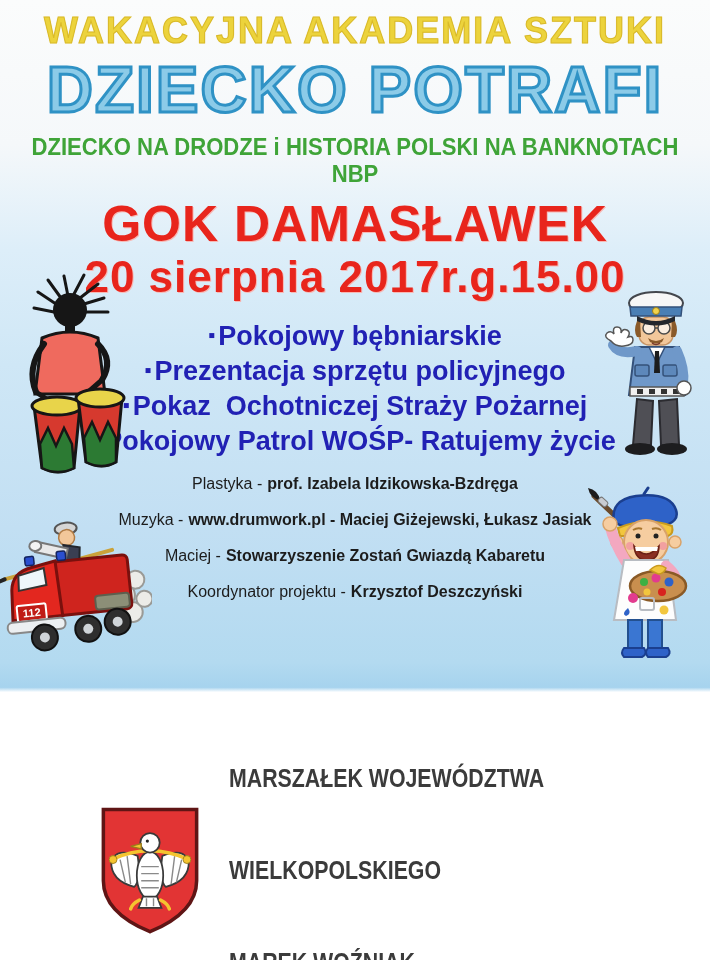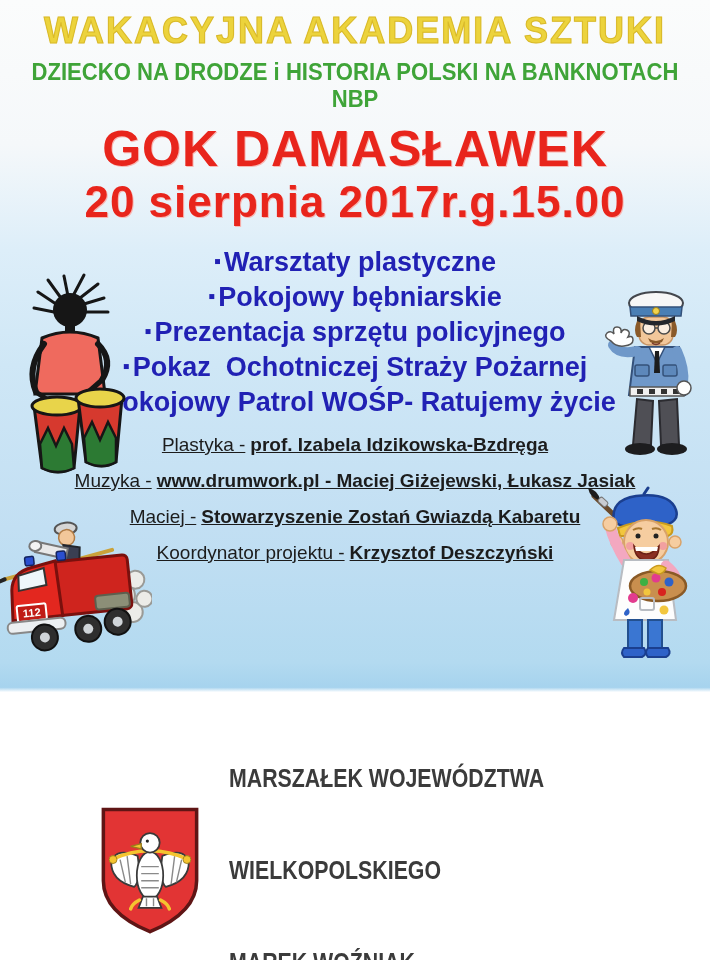--- a/index.html
+++ b/index.html
@@ -56,21 +56,21 @@
 
   .program { margin-top: 16px; }
   .program-line {
     font-size: 27px; font-weight: bold; color: #2121b4;
     line-height: 34px; white-space: pre-wrap;
   }
   .bullet { font-size: 20px; vertical-align: 3px; margin-right: 3px; }
 
   .credits { margin-top: 8px; }
   .credit-line {
-    font-size: 19px; color: #1c1c1c; line-height: 36px; white-space: pre-wrap; text-decoration: underline;
+    font-size: 16px; color: #1c1c1c; line-height: 36px; white-space: pre-wrap;
   }
   .credit-label { font-weight: normal; }
   .credit-value { font-weight: bold; margin-left: 5px; }
 
   .illustration { position: absolute; }
   .drummer-art   { left: 6px;  top: 272px; }
   .policeman-art { left: 597px; top: 281px; }
   .firetruck-art { left: 0px;  top: 508px; }
   .painter-art   { left: 584px; top: 486px; }
 
@@ -88,26 +88,26 @@
   }
 </style>
 </head>
 <body>
 
 <div class="poster">
 
   <div class="sky">
 
     <div class="title-yellow">WAKACYJNA AKADEMIA SZTUKI</div>
+    <div class="title-blue">DZIECKO POTRAFI</div>
     <div class="title-green">DZIECKO NA DRODZE i HISTORIA POLSKI NA BANKNOTACH NBP</div>
     <div class="venue">GOK DAMASŁAWEK</div>
     <div class="datetime">20 sierpnia 2017r.g.15.00</div>
 
     <div class="program">
-      <div class="program-line"><span class="bullet">▪</span><span>Warsztaty plastyczne</span></div>
       <div class="program-line"><span class="bullet">▪</span><span>Pokojowy bębniarskie</span></div>
       <div class="program-line"><span class="bullet">▪</span><span>Prezentacja sprzętu policyjnego</span></div>
       <div class="program-line"><span class="bullet">▪</span><span>Pokaz  Ochotniczej Straży Pożarnej</span></div>
       <div class="program-line"><span class="bullet">▪</span><span>Pokojowy Patrol WOŚP- Ratujemy życie</span></div>
     </div>
 
     <div class="credits">
       <div class="credit-line"><span class="credit-label">Plastyka -</span><span class="credit-value">prof. Izabela Idzikowska-Bzdręga</span></div>
       <div class="credit-line"><span class="credit-label">Muzyka -</span><span class="credit-value">www.drumwork.pl - Maciej Giżejewski, Łukasz Jasiak</span></div>
       <div class="credit-line"><span class="credit-label">Maciej -</span><span class="credit-value">Stowarzyszenie Zostań Gwiazdą Kabaretu</span></div>

